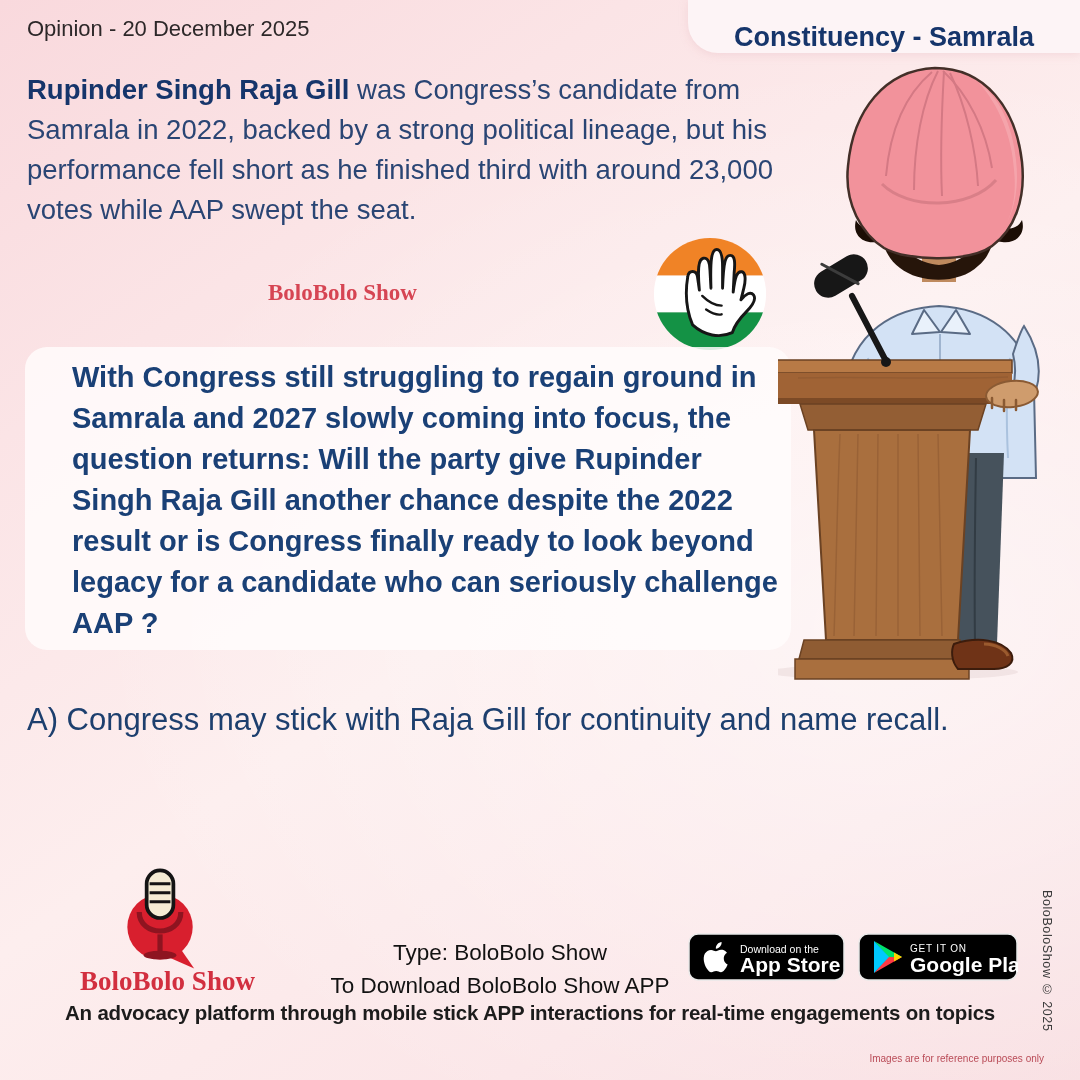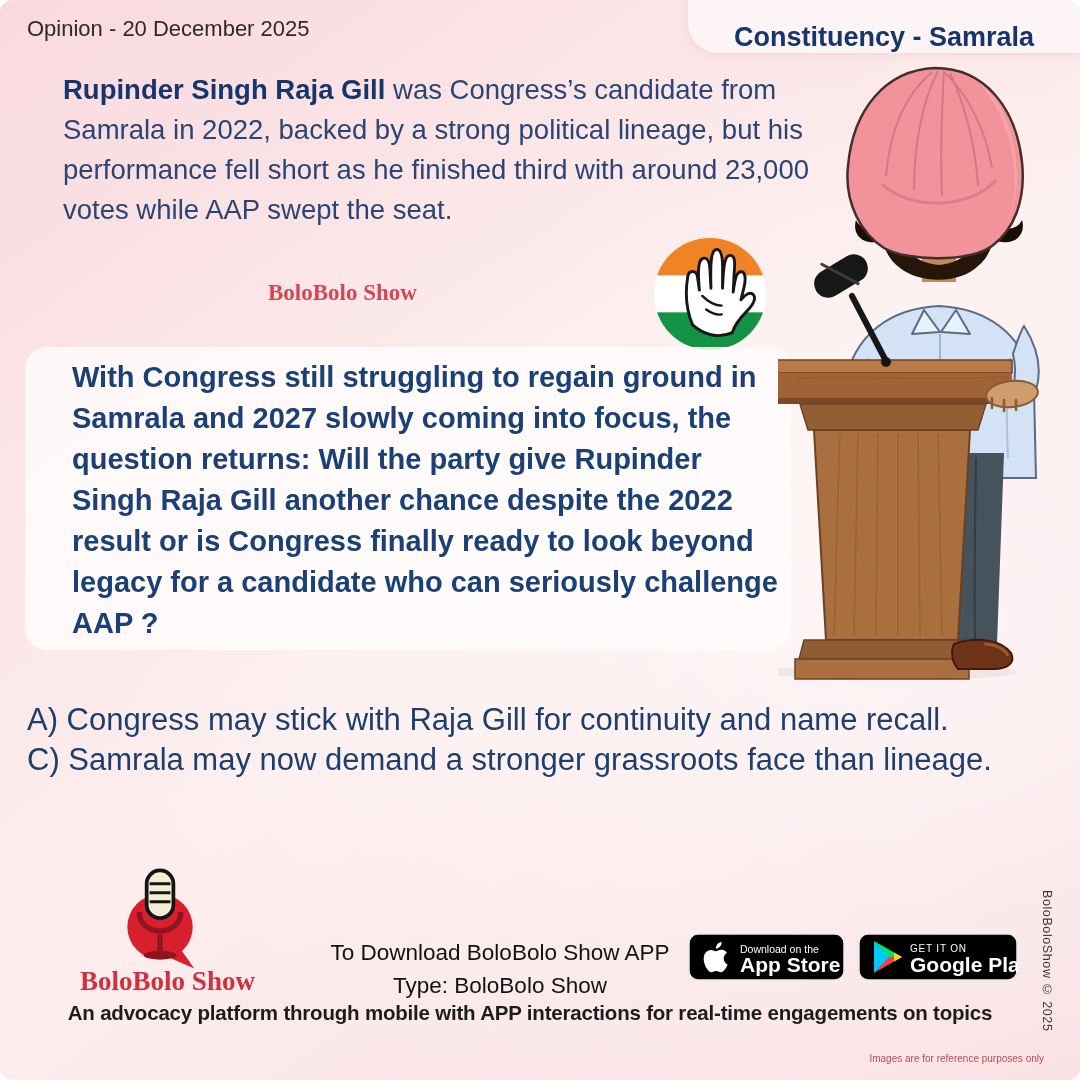--- a/index.html
+++ b/index.html
@@ -2,30 +2,29 @@
 <html><head>
 <meta charset="utf-8">
 <style>
   html,body{margin:0;padding:0;background:#fff;}
   .poster{
     position:relative;width:1080px;height:1080px;overflow:hidden;
     font-family:"Liberation Sans",sans-serif;
     background:
       radial-gradient(120% 85% at 82% 58%, rgba(255,255,255,0.55), rgba(255,255,255,0) 62%),
       linear-gradient(145deg,#f9d9dd 0%,#fbe4e6 24%,#fdeeee 52%,#fbe6e8 78%,#f8dee1 100%);
-    border-radius: 13px;
   }
   .date{position:absolute;left:27px;top:16px;font-size:22px;color:#2d2829;}
   .const-card{
     position:absolute;right:0;top:0;width:392px;height:53px;background:#fdf4f6;
     border-bottom-left-radius:30px;display:flex;align-items:flex-end;justify-content:center;
     box-shadow:0 2px 8px rgba(230,180,190,0.35);
   }
   .const-card span{font-size:27px;font-weight:bold;color:#16356b;}
-  .intro{position:absolute;left:27px;top:70px;width:788px;font-size:27.5px;line-height:40px;color:#2a4574;margin-left:36px;}
+  .intro{position:absolute;left:27px;top:70px;width:788px;font-size:27.5px;line-height:40px;color:#2a4574;}
   .intro b{color:#16356b;}
   .watermark{position:absolute;left:268px;top:280px;font-family:"Liberation Serif",serif;
     font-size:23px;font-weight:bold;color:#d64553;}
   .congress{position:absolute;left:652px;top:236px;width:116px;height:116px;}
   .qcard{position:absolute;left:25px;top:347px;width:766px;height:303px;
     background:rgba(255,252,252,0.85);border-radius:22px;}
   .qtext{position:absolute;left:47px;top:10px;width:716px;font-size:29px;font-weight:bold;
     color:#1a4076;line-height:41px;}
   .options{position:absolute;left:27px;top:700px;width:1050px;font-size:31px;
     color:#1d3f6e;line-height:40px;}
@@ -80,21 +79,20 @@
       <path d="M52,62 C58,68 66,72 72,72 M56,76 C62,80 68,82 72,81" fill="none" stroke="#161616" stroke-width="2.5" stroke-linecap="round"></path>
     </g>
   </svg>
 
   <div class="qcard">
     <div class="qtext">With Congress still struggling to regain ground in Samrala and 2027 slowly coming into focus, the question returns: Will the party give Rupinder Singh Raja Gill another chance despite the 2022 result or is Congress finally ready to look beyond legacy for a candidate who can seriously challenge AAP ?</div>
   </div>
 
   <div class="options">
     <div>A) Congress may stick with Raja Gill for continuity and name recall.</div>
-    <div>C) Samrala may now demand a stronger grassroots face than lineage.</div>
   </div>
 
   <svg class="char-svg" width="302" height="624" viewBox="0 0 302 624">
 
     <ellipse cx="115" cy="614" rx="125" ry="8" fill="rgba(120,60,60,0.08)"></ellipse>
 
     <ellipse cx="100" cy="138" rx="11" ry="15" fill="#c9976b" stroke="#8a5a33" stroke-width="1.5"></ellipse>
     <ellipse cx="222" cy="138" rx="11" ry="15" fill="#c9976b" stroke="#8a5a33" stroke-width="1.5"></ellipse>
 
     <rect x="144" y="196" width="34" height="28" fill="#bf8a5e"></rect>
@@ -181,22 +179,22 @@
     <path d="M84,112 L102,138 L66,122 Z" fill="#d81f2e"></path>
     <path d="M28,62 C28,96 84,96 84,62" fill="none" stroke="#8e1420" stroke-width="7"></path>
     <rect x="38" y="6" width="36" height="64" rx="18" fill="#f5ecd4" stroke="#141414" stroke-width="5"></rect>
     <path d="M42,24 L70,24 M42,36 L70,36 M42,48 L70,48" stroke="#141414" stroke-width="4"></path>
     <path d="M56,92 L56,116" stroke="#8e1420" stroke-width="7"></path>
     <ellipse cx="56" cy="120" rx="22" ry="6" fill="#8e1420"></ellipse>
   </svg>
   <div class="bb-logo-text">BoloBolo Show</div>
 
   <div class="download">
+    <div>Type: BoloBolo Show</div>
     <div>To Download BoloBolo Show APP</div>
-    <div>Type: BoloBolo Show</div>
   </div>
 
   <svg class="badge apple" viewBox="0 0 157 48">
     <rect x="1" y="1" width="155" height="46" rx="9" fill="#000" stroke="#e9e9e9" stroke-width="1.5"></rect>
     <g fill="#fff" transform="translate(15,7) scale(0.92)">
       <path d="M22.6,20.1c0-4.1,3.4-6.1,3.5-6.2c-1.9-2.8-4.9-3.2-5.9-3.2c-2.5-0.3-4.9,1.5-6.2,1.5
                c-1.3,0-3.2-1.5-5.3-1.4c-2.7,0-5.2,1.6-6.6,4c-2.8,4.9-0.7,12.2,2,16.2c1.3,2,2.9,4.2,5,4.1
                c2-0.1,2.8-1.3,5.2-1.3c2.4,0,3.1,1.3,5.3,1.3c2.2,0,3.6-2,4.9-4c1.5-2.3,2.2-4.5,2.2-4.6
                C26.6,26.4,22.6,24.9,22.6,20.1z M18.6,7.2c1.1-1.3,1.8-3.2,1.6-5C18.6,2.3,16.7,3.3,15.6,4.6
                c-1,1.2-1.9,3.1-1.6,4.9C15.7,9.6,17.5,8.5,18.6,7.2z"></path>
@@ -211,20 +209,20 @@
       <polygon points="16,8 44,24 30,24" fill="#00e36b"></polygon>
       <polygon points="16,40 44,24 30,24" fill="#ff3a44"></polygon>
       <polygon points="16,8 16,40 31,24" fill="#00c9ff"></polygon>
       <polygon points="36,19.4 44,24 36,28.6" fill="#ffd400"></polygon>
     </g>
     <text x="52" y="19" fill="#fff" font-size="10" letter-spacing="0.8" font-family="Liberation Sans, sans-serif">GET IT ON</text>
     <text x="52" y="39" fill="#fff" font-size="21" font-weight="bold" font-family="Liberation Sans, sans-serif">Google Play</text>
   </svg>
 
   <div class="advocacy">
-    <div>An advocacy platform through mobile with APP interactions for real-time engagements on topics</div>
+    <div>An advocacy platform through mobile stick APP interactions for real-time engagements on topics</div>
   </div>
 
   <div class="vcopy">BoloBoloShow © 2025</div>
 
   <div class="disclaimer">Images are for reference purposes only</div>
 
 </div>
 
 </body></html>

